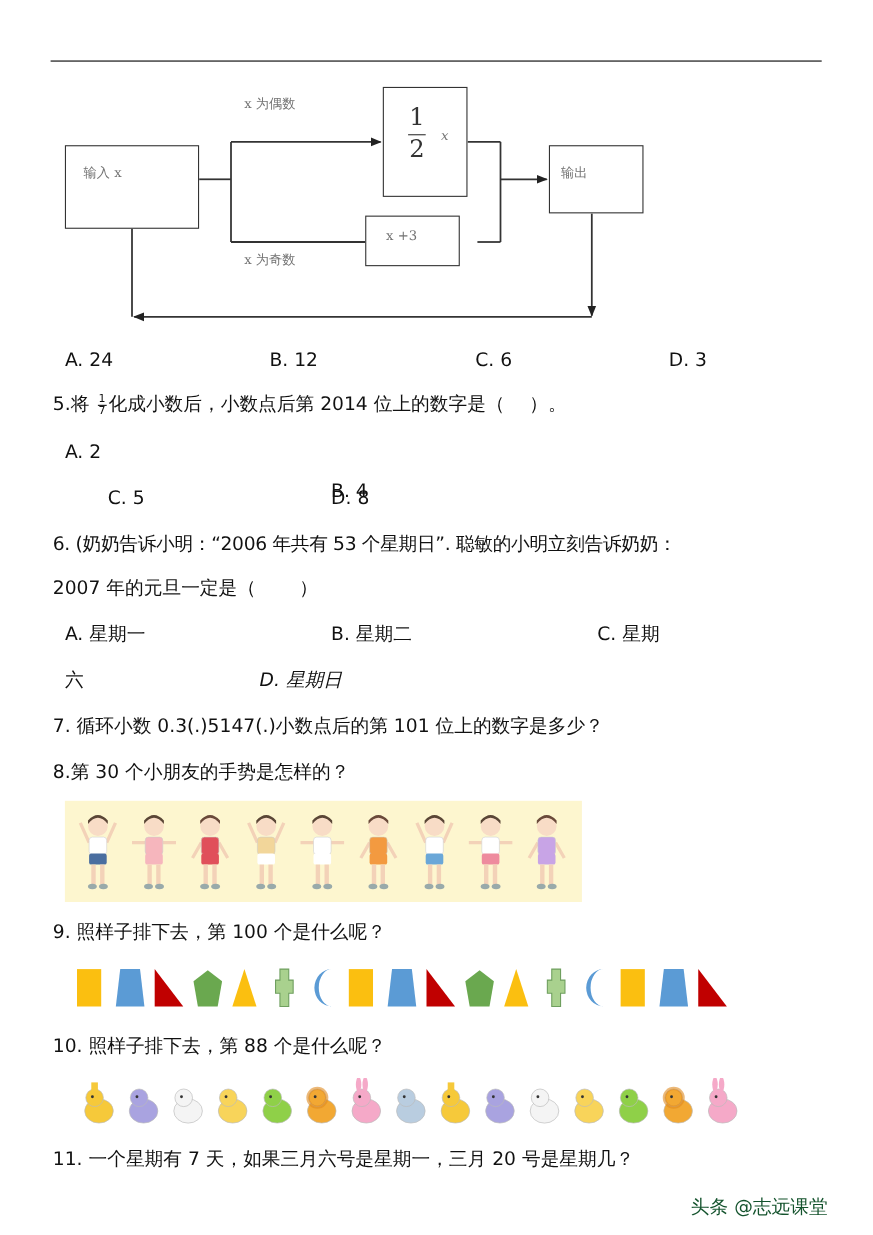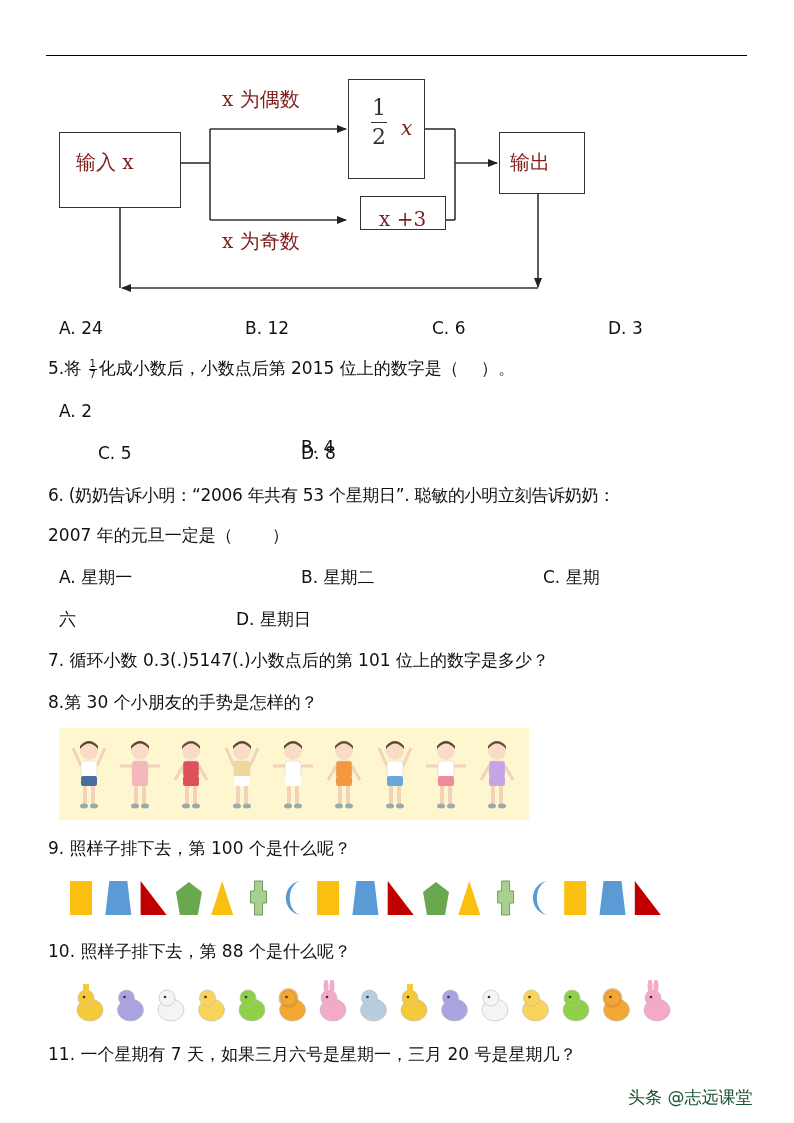--- a/index.html
+++ b/index.html
@@ -2,21 +2,21 @@
 <html><head>
 <meta charset="utf-8">
 <style>
   html,body{margin:0;padding:0;background:#fff;}
   body{width:794px;height:1123px;position:relative;overflow:hidden;font-family:"DejaVu Sans","Liberation Sans",sans-serif;color:#111;}
   .rule{position:absolute;left:46px;top:55px;width:701px;height:1px;background:#000;}
   .abs{position:absolute;}
   .txt{font-size:17px;line-height:22px;white-space:nowrap;}
   .opt{font-size:17px;line-height:22px;white-space:nowrap;text-align:right;}
   .box{position:absolute;border:1.5px solid #333;background:#fff;box-sizing:border-box;}
-  .dtxt{font-family:"DejaVu Serif","Liberation Serif",serif;font-size:20px;color:#7f1d1d;}
+  .dtxt{font-family:"DejaVu Serif","Liberation Serif",serif;font-size:12px;color:#737373;}
   .frac{display:inline-flex;flex-direction:column;align-items:center;font-size:10px;line-height:10px;vertical-align:middle;margin:0 2px;}
   .frac .bar{border-top:1px solid #111;width:8px;}
   .kid-strip{position:absolute;left:59px;top:728px;width:470px;height:92px;background:#fdf6cf;}
   .kid{position:absolute;top:8px;width:40px;height:78px;}
   .shape-strip{position:absolute;left:68px;top:878px;width:600px;height:40px;}
   .animal-strip{position:absolute;left:68px;top:980px;width:605px;height:46px;}
   .watermark{position:absolute;left:628px;top:1086px;font-size:17px;color:#14532d;}
 </style>
 </head>
 <body>
@@ -50,55 +50,55 @@
   <div class="abs dtxt" style="left:222px;top:86px;">x 为偶数</div>
   <div class="abs dtxt" style="left:222px;top:228px;">x 为奇数</div>
   <div class="box" style="left:348px;top:79px;width:77px;height:100px;">
     <div class="abs" style="left:22px;top:14px;display:flex;flex-direction:column;align-items:center;font-family:'DejaVu Serif',serif;font-size:22px;color:#333;line-height:28px;">
       <span>1</span>
       <span style="border-top:1.5px solid #333;width:16px;"></span>
       <span>2</span>
     </div>
     <span class="abs dtxt" style="left:52px;top:36px;font-style:italic;">x</span>
   </div>
-  <div class="box" style="left:360px;top:196px;width:86px;height:34px;">
+  <div class="box" style="left:332px;top:196px;width:86px;height:46px;">
     <span class="abs dtxt" style="left:18px;top:10px;">x +3</span>
   </div>
   <div class="box" style="left:499px;top:132px;width:86px;height:62px;">
     <span class="abs dtxt" style="left:10px;top:16px;">输出</span>
   </div>
 </div>
 
 <div>
   <span class="abs opt" style="left:59px;top:317px;">A. 24</span>
   <span class="abs opt" style="left:245px;top:317px;">B. 12</span>
   <span class="abs opt" style="left:432px;top:317px;">C. 6</span>
   <span class="abs opt" style="left:608px;top:317px;">D. 3</span>
 </div>
 
 <div class="abs txt" style="left:48px;top:357px;">
   <span>5.将</span>
   <span class="frac">
       <span>1</span>
       <span class="bar"></span>
       <span>7</span>
-    </span><span>化成小数后，小数点后第 2015 位上的数字是（　 ）。</span>
+    </span><span>化成小数后，小数点后第 2014 位上的数字是（　 ）。</span>
 </div>
 <span class="abs opt" style="left:59px;top:400px;">A. 2</span>
 <span class="abs opt" style="left:301px;top:400px;margin-top:36px;">B. 4</span>
 <span class="abs opt" style="left:59px;top:442px;margin-left:39px;">C. 5</span>
 <span class="abs opt" style="left:301px;top:442px;">D. 8</span>
 
 <div class="abs txt" style="left:48px;top:484px;letter-spacing:-0.3px;">6. (奶奶告诉小明：“2006 年共有 53 个星期日”. 聪敏的小明立刻告诉奶奶：</div>
 <div class="abs txt" style="left:48px;top:524px;text-align:right;">2007 年的元旦一定是（　　 ）</div>
 <span class="abs opt" style="left:59px;top:566px;">A. 星期一</span>
 <span class="abs opt" style="left:301px;top:566px;">B. 星期二</span>
 <span class="abs opt" style="left:543px;top:566px;">C. 星期</span>
 <span class="abs opt" style="left:59px;top:608px;">六</span>
-<span class="abs opt" style="left:236px;top:608px;">D. 星期日</span>
+<span class="abs opt" style="left:236px;top:608px;font-style:italic;">D. 星期日</span>
 
 <div class="abs txt" style="left:48px;top:649px;">7.  循环小数 0.3(.)5147(.)小数点后的第 101 位上的数字是多少？</div>
 
 <div class="abs txt" style="left:48px;top:691px;">8.第 30 个小朋友的手势是怎样的？</div>
 <div class="kid-strip" id="kids">
     <div class="kid" style="left: 10px;"><svg width="40" height="78" viewBox="0 0 40 78">
         <path d="M12 30 L4 12 M28 30 L36 12" stroke="#f3d2b8" stroke-width="3" fill="none"></path>
       <circle cx="20" cy="15" r="9" fill="#f8dcc6"></circle>
       <path d="M11 13 Q20 2 29 13 L29 10 Q20 0 11 10Z" fill="#5a4636"></path>
       <rect x="12" y="25" width="16" height="16" rx="3" fill="#ffffff" stroke="#ccc" stroke-width="0.5"></rect>

